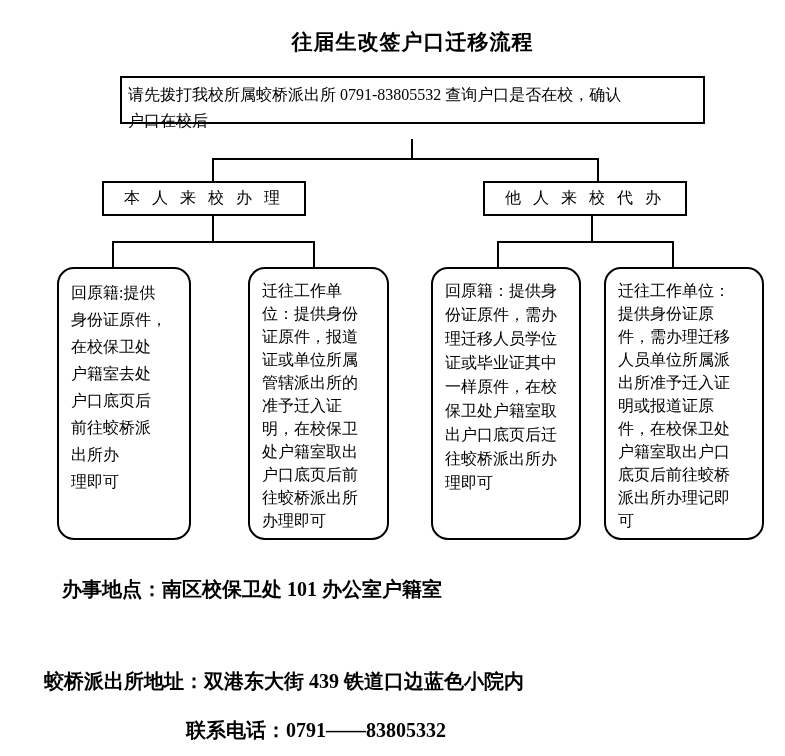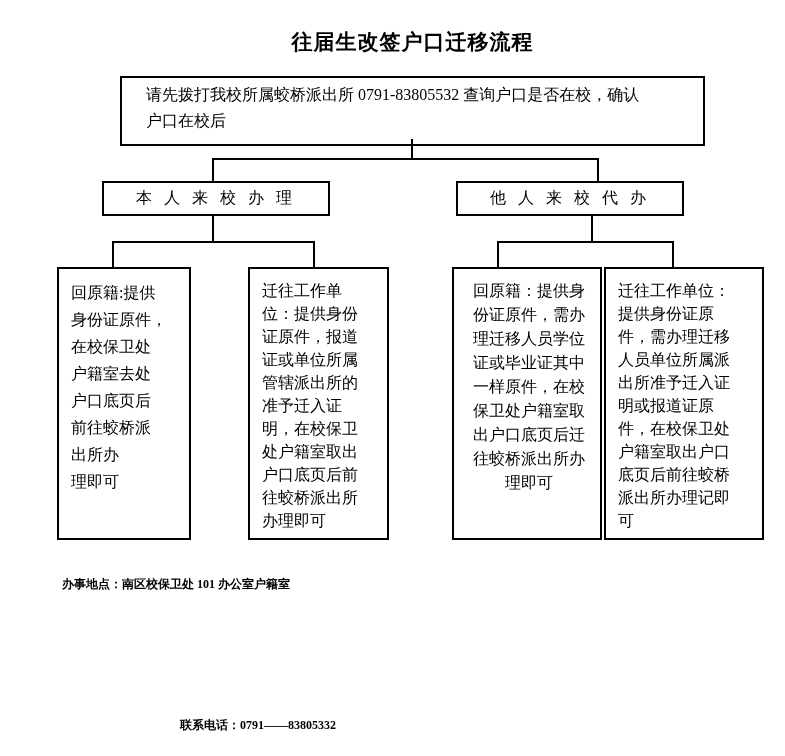--- a/index.html
+++ b/index.html
@@ -8,49 +8,50 @@
     font-family:"Liberation Serif", serif;color:#000;overflow:hidden;
   }
   .title{
     position:absolute;left:120px;top:28px;width:585px;
     text-align:center;font-size:21px;font-weight:bold;letter-spacing:1px;
   }
   .box{
     position:absolute;border:2px solid #000;background:#fff;box-sizing:border-box;
   }
   .root-box{
-    left:120px;top:76px;width:585px;height:70px;
-    font-size:16px;line-height:26px;padding:4px 24px;
+    left:120px;top:76px;width:585px;height:48px;
+    font-size:16px;line-height:26px;padding:4px 6px;
     white-space:pre-line;
   }
   .branch-box{
-    height:35px;top:181px;width:228px;
+    height:35px;top:181px;width:204px;
     display:flex;align-items:center;justify-content:center;
     font-size:16px;letter-spacing:4px;white-space:pre;
   }
   .branch-left{left:102px;}
-  .branch-right{left:456px;}
+  .branch-right{left:483px;}
   .leaf{
     top:267px;height:273px;
     font-size:16px;padding:10px 8px 6px 12px;
     white-space:pre-line;
+    border-radius:17px;
   }
   .leaf-1{left:57px;width:134px;line-height:27px;}
   .leaf-2{left:248px;width:141px;line-height:23px;}
-  .leaf-3{left:452px;width:150px;line-height:24px;text-align:center;}
+  .leaf-3{left:431px;width:150px;line-height:24px;}
   .leaf-4{left:604px;width:160px;line-height:23px;}
   .line{position:absolute;background:#000;}
   .footer-line{
-    position:absolute;font-size:12px;font-weight:bold;white-space:pre;
+    position:absolute;font-size:20px;font-weight:bold;white-space:pre;
   }
   .f1{left:62px;top:576px;}
   .f2{left:168px;top:625px;display:flex;}
   .f2 .gap{display:inline-block;width:70px;}
   .f3{left:44px;top:668px;}
-  .f4{left:180px;top:717px;}
+  .f4{left:186px;top:717px;}
 </style>
 </head>
 <body>
 
 <div class="page">
 
   <div class="title">往届生改签户口迁移流程</div>
 
   <div class="box root-box">请先拨打我校所属蛟桥派出所 0791-83805532 查询户口是否在校，确认
 户口在校后</div>
@@ -107,15 +108,16 @@
 人员单位所属派
 出所准予迁入证
 明或报道证原
 件，在校保卫处
 户籍室取出户口
 底页后前往蛟桥
 派出所办理记即
 可</div>
 
   <div class="footer-line f1">办事地点：南区校保卫处 101 办公室户籍室</div>
+  <div class="footer-line f3">蛟桥派出所地址：双港东大街 439 铁道口边蓝色小院内</div>
   <div class="footer-line f4">联系电话：0791——83805332</div>
 
 </div>
 
 </body></html>

